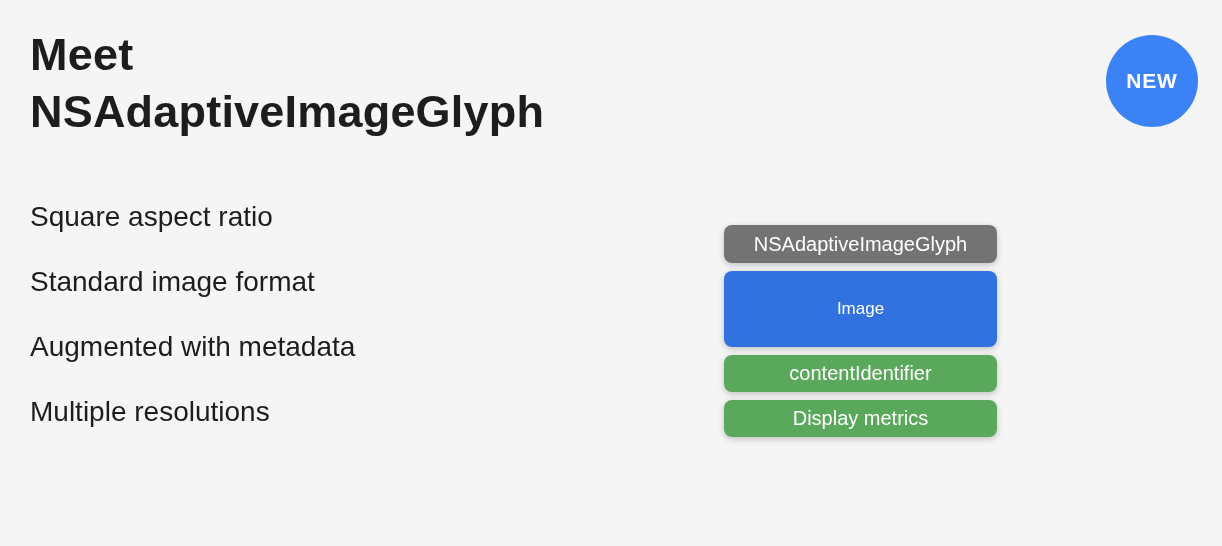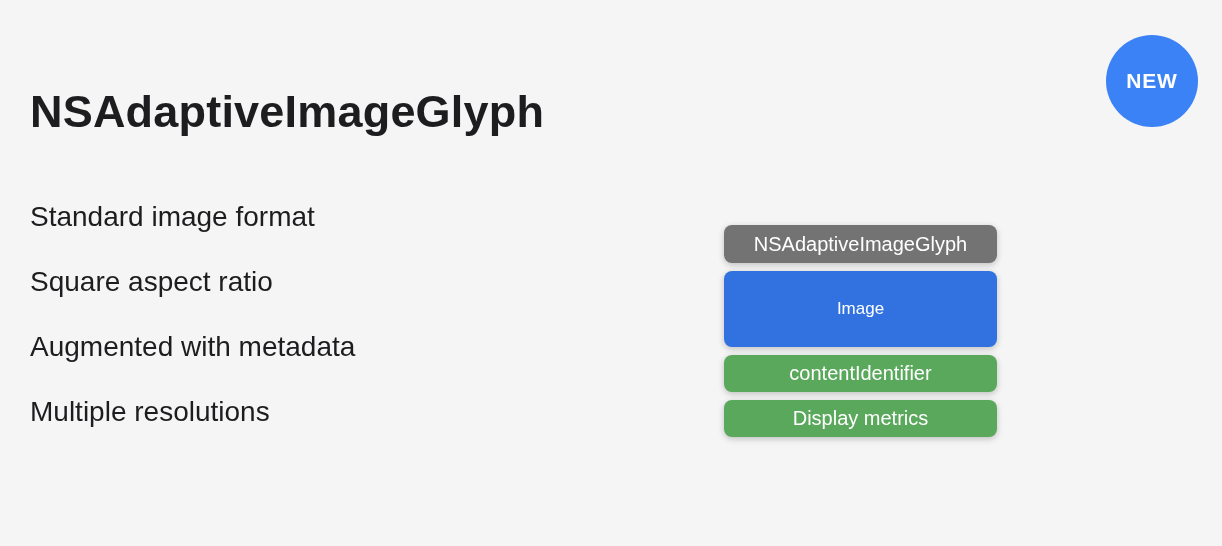--- a/index.html
+++ b/index.html
@@ -69,31 +69,31 @@
   .box-gray  { background: #737373; height: 38px; }
   .box-blue  { background: #3272e0; height: 76px; font-size: 17px; }
   .box-green { background: #5aa85c; height: 37px; }
 </style>
 </head>
 <body>
 
 <div class="slide">
 
   <h1 class="title">
-    <br>
+    <span>Meet</span><br>
     <span>NSAdaptiveImageGlyph</span>
   </h1>
 
   <div class="new-badge">
     <span>NEW</span>
   </div>
 
   <ul class="bullets">
+    <li>Square aspect ratio</li>
     <li>Standard image format</li>
-    <li>Square aspect ratio</li>
     <li>Augmented with metadata</li>
     <li>Multiple resolutions</li>
   </ul>
 
   <div class="diagram">
     <div class="box box-gray">
       <span>NSAdaptiveImageGlyph</span>
     </div>
     <div class="box box-blue">
       <span>Image</span>

